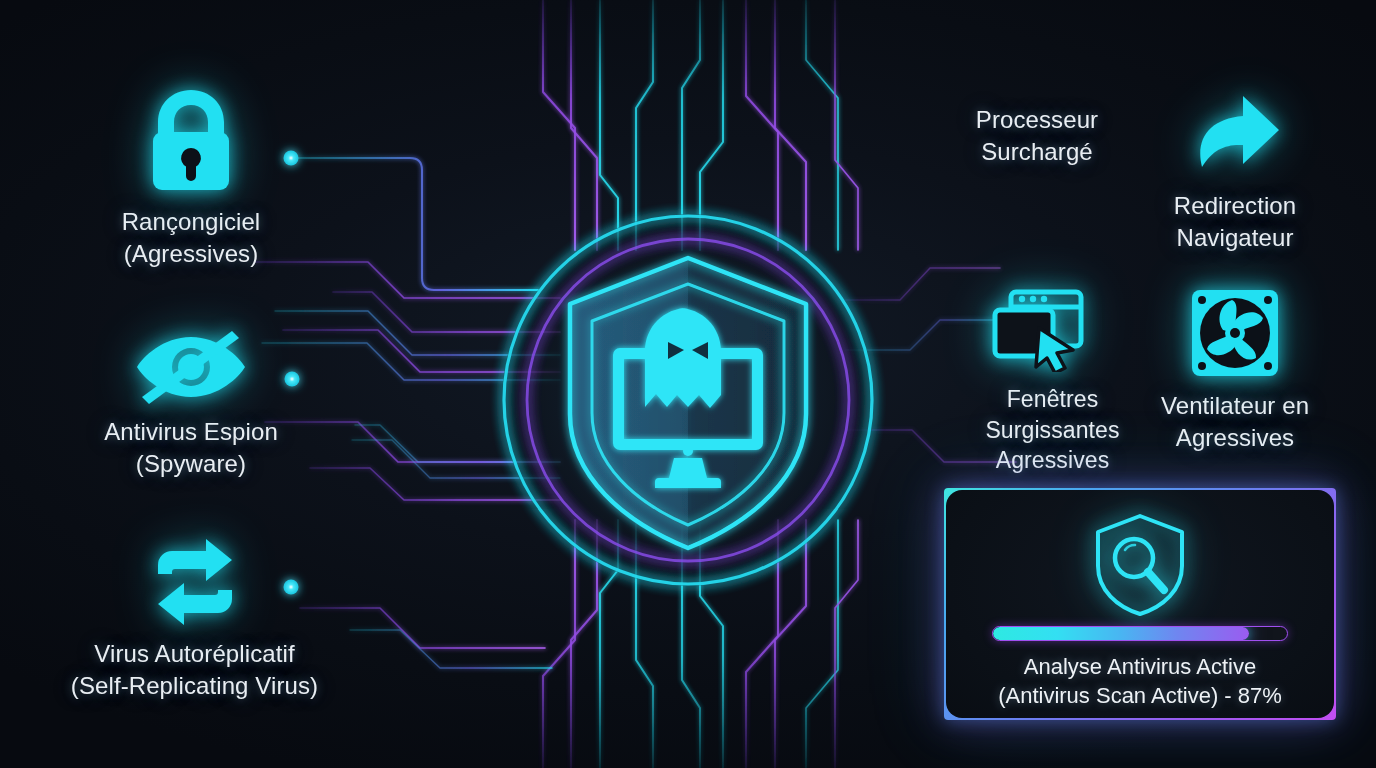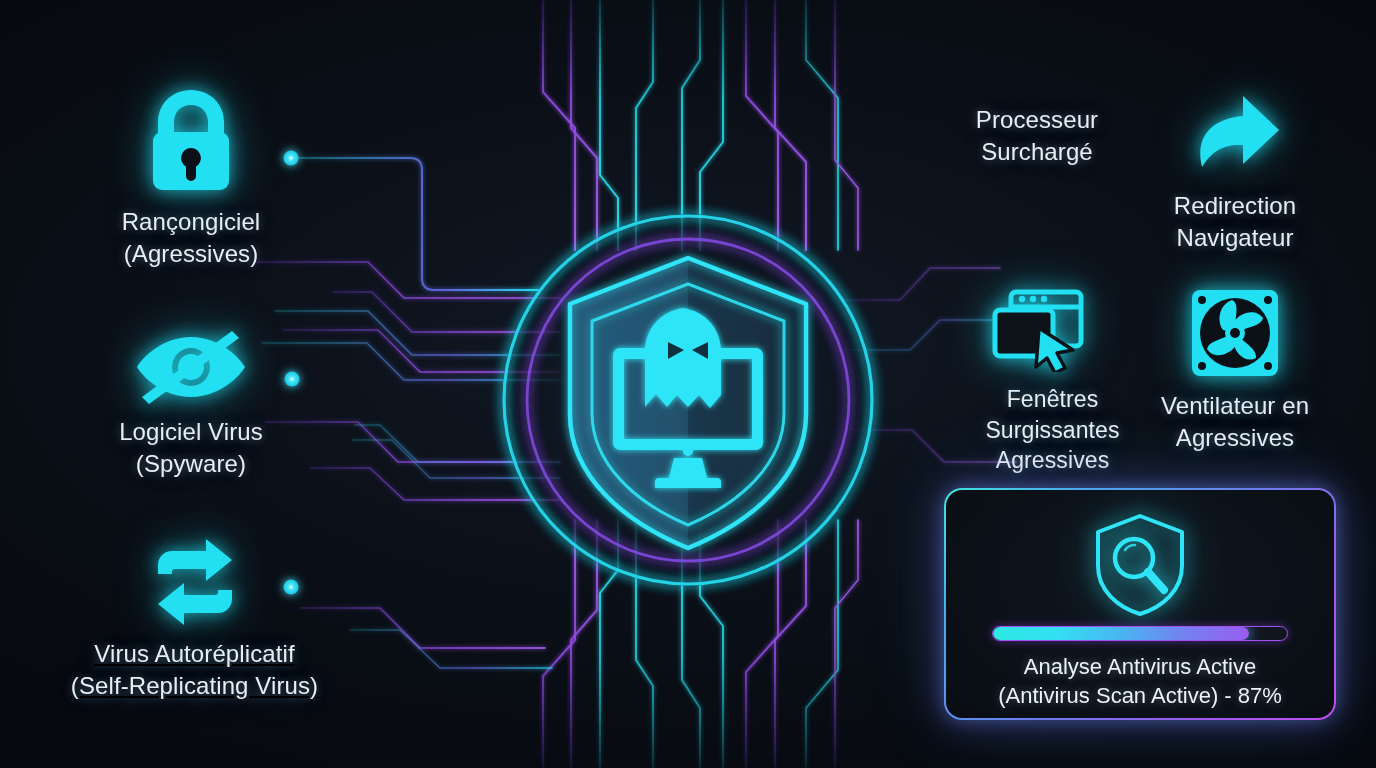--- a/index.html
+++ b/index.html
@@ -33,37 +33,37 @@
     text-align:center;
     white-space:pre-line;
     text-shadow:0 0 10px rgba(150,190,220,.45), 0 0 26px rgba(60,120,180,.25);
     letter-spacing:.1px;
   }
   .lbl.sm { font-size:23px;margin-left:31px; }
 
   
   #item-ransomware { left:36px;  top:86px;  width:310px; }
   #item-spyware    { left:36px;  top:330px; width:310px; }
-  #item-virus      { left:22px;  top:538px; width:345px;text-decoration:underline; }
+  #item-virus      { left:22px;  top:538px; width:345px; }
 
   
   #item-cpu        { left:944px;  top:92px;  width:186px; }
   #item-redirect   { left:1140px; top:92px;  width:190px; }
   #item-popups     { left:944px;  top:288px; width:186px; }
   #item-fan        { left:1140px; top:288px; width:190px; }
 
   
   #emblem { position:absolute; left:488px; top:200px; width:400px; height:400px; }
   #emblem svg { display:block; }
 
   
   #scan-panel {
     position:absolute; left:944px; top:488px;
     width:392px; height:232px;
-    border-radius:18px;
+    border-radius:4px;
     padding:2px;
     background:linear-gradient(135deg, #3fe6e0 0%, #4aa8f0 22%, #6a7ff0 50%, #9b5bf0 76%, #c24ef2 100%);
     box-shadow:
       0 0 18px rgba(90,140,240,.45),
       0 0 44px rgba(150,70,240,.32),
       0 0 80px rgba(40,200,230,.18);
   }
   #scan-inner {
     width:100%; height:100%;
     border-radius:16px;
@@ -303,21 +303,21 @@
   <div class="item" id="item-spyware">
     <div class="ico">
       <svg width="112" height="74" viewBox="0 0 112 74" fill="#22e0f2">
         <path d="M56 7 C28 7 8 27 2 37 c6 10 26 30 54 30 s48 -20 54 -30 C104 27 84 7 56 7 z
                  M56 56 a19 19 0 1 1 0 -38 a19 19 0 0 1 0 38 z"></path>
         <circle cx="56" cy="37" r="13"></circle>
         <path d="M97 1 l7 7 l-90 66 l-7 -7 z"></path>
         <path d="M92 6 l4 4 l-84 62 l-4 -4 z" fill="#0c1118" opacity="0"></path>
       </svg>
     </div>
-    <div class="lbl">Logiciel Virus
+    <div class="lbl">Antivirus Espion
 (Spyware)</div>
   </div>
 
   <div class="item" id="item-virus">
     <div class="ico">
       <svg width="106" height="88" viewBox="0 0 106 88" fill="#22e0f2">
         <path d="M16 36 v-9 a14 14 0 0 1 14 -14 h34 V1 l26 21 l-26 21 v-12 h-31 a3 3 0 0 0 -3 3 v2 z"></path>
         <path d="M90 52 v9 a14 14 0 0 1 -14 14 h-34 v12 l-26 -21 l26 -21 v12 h31 a3 3 0 0 0 3 -3 v-2 z"></path>
       </svg>
     </div>

